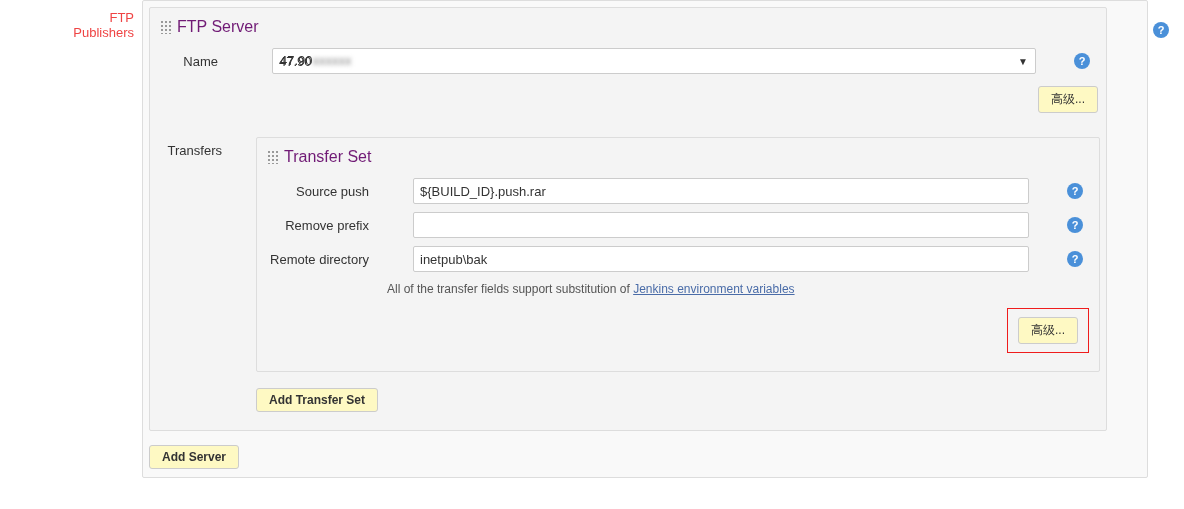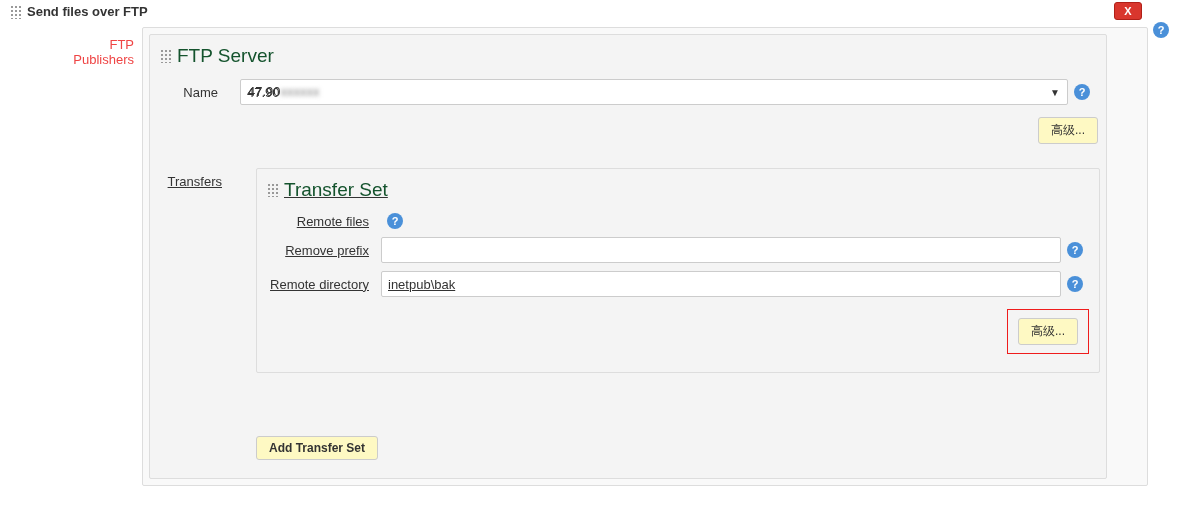--- a/index.html
+++ b/index.html
@@ -7,55 +7,51 @@
 .outer { position: relative; width: 1184px; }
 .close-btn { position: absolute; top: 2px; right: 42px; width: 28px; height: 18px; background: #d9362d; color: #fff; font-weight: bold; font-size: 11px; border-radius: 3px; text-align: center; line-height: 16px; cursor: pointer; border: 1px solid #b02018; }
 .help-icon { display: inline-block; width: 16px; height: 16px; border-radius: 50%; background: #4a90d9; color: #fff; font-size: 11px; font-weight: bold; text-align: center; line-height: 16px; cursor: pointer; }
 .help-outer { position: absolute; top: 22px; right: 15px; }
 .section-header { display: flex; align-items: center; padding: 4px 0 8px 10px; font-weight: bold; font-size: 13px; }
 .grip { display: inline-block; width: 11px; height: 14px; margin-right: 6px; background-image: radial-gradient(#999 1px, transparent 1px); background-size: 4px 4px; background-position: 0 0; cursor: move; }
 .main-row { display: flex; align-items: flex-start; padding-left: 48px; }
 .side-label { width: 94px; text-align: right; padding-top: 10px; padding-right: 8px; color: #ef4444; font-size: 13px; }
 .main-content { flex: 1; border: 1px solid #ddd; background: #f9f9f9; padding: 0; margin-bottom: 8px; border-radius: 2px; position: relative; }
 .inner-box { border: 1px solid #ddd; background: #f4f4f4; border-radius: 2px; margin: 6px 40px 6px 6px; padding: 6px 6px 10px 6px; position: relative; }
-.inner-header { display: flex; align-items: center; padding: 4px 4px 8px 4px; color: #14532d; font-size: 19px; }
+.inner-header { display: flex; align-items: center; padding: 4px 4px 8px 4px; color: #701a75; font-size: 16px; }
 .form-row { display: flex; align-items: center; padding: 4px 10px 4px 12px; }
 .form-label { width: 82px; text-align: right; padding-right: 18px; color: #333; font-size: 13px; white-space: nowrap; }
 .form-label.wide { width: 112px; padding-right: 12px; }
 .form-control-wrap { flex: 1; display: flex; align-items: center; }
 select, input[type=text] { width: 100%; font-size: 13px; padding: 4px 6px; border: 1px solid #ccc; border-radius: 2px; background: #fff; color: #333; height: 26px; }
 select { appearance: none; -webkit-appearance: none; background-image: none; padding-right: 20px; }
 .select-wrap { position: relative; flex: 1; }
 .select-arrow { position: absolute; right: 8px; top: 50%; transform: translateY(-50%); font-size: 10px; color: #333; pointer-events: none; }
 .help-cell { width: 22px; text-align: right; padding-left: 6px; }
 .btn { display: inline-block; background: #fef9c3; border: 1px solid #ccc; border-radius: 3px; padding: 4px 12px; font-size: 12px; color: #333; cursor: pointer; }
 .advanced-row { text-align: right; padding: 8px 40px 8px 0; }
 .advanced-row.inner { padding-right: 10px; }
 .highlight-box { border: 1px solid #ef1c1c; display: inline-block; padding: 8px 10px; }
 .note-row { padding: 6px 10px 4px 124px; font-size: 12px; color: #555; }
 .note-row a { color: #4a6ca8; text-decoration: underline; }
 .add-row { padding: 8px 6px; }
-.transfers-section { margin-top: 16px; text-decoration: underline; }
+.transfers-section { margin-top: 16px; }
 .name-row .form-label { width: 62px; padding-right: 24px; text-align: right; }
-.ftp-box .form-row { padding-left: 6px; }
+.ftp-box .form-row { padding-left: 6px; gap: 32px; }
 .bottom-advanced { text-align: right; padding: 8px 15px 8px 0; }
 .blur { filter: blur(2px); color: #888; }
 </style>
 </head>
 <body>
 
 <div class="outer">
 
   <div class="close-btn">X</div>
   <span class="help-icon help-outer">?</span>
 
-  <div class="section-header">
-    <span class="grip"></span>
-    <span>Send files over FTP</span>
-  </div>
 
   <div class="main-row">
     <div class="side-label">FTP Publishers</div>
 
     <div class="main-content" style="margin-right: 36px;">
 
       <div class="inner-box ftp-box">
         <div class="inner-header">
           <span class="grip"></span>
           <span>FTP Server</span>
@@ -85,57 +81,66 @@
           <div style="width:76px; text-align:right; padding-right:10px; padding-top:6px;">Transfers</div>
           <div style="flex:1;padding-left:24px;">
 
             <div class="inner-box" style="margin:0 0 8px 0; background:#f4f4f4;">
               <div class="inner-header">
                 <span class="grip"></span>
                 <span>Transfer Set</span>
               </div>
 
               <div class="form-row">
-                <div class="form-label wide">Remote files</div>
+                <div class="form-label wide">Source push</div>
+                <div class="form-control-wrap">
+                  <input type="text" value="${BUILD_ID}.push.rar" style="">
+                </div>
                 <div class="help-cell"><span class="help-icon">?</span></div>
               </div>
 
               <div class="form-row">
                 <div class="form-label wide">Remove prefix</div>
                 <div class="form-control-wrap">
                   <input type="text" value="" style="">
                 </div>
                 <div class="help-cell"><span class="help-icon">?</span></div>
               </div>
 
               <div class="form-row">
                 <div class="form-label wide">Remote directory</div>
                 <div class="form-control-wrap">
                   <input type="text" value="inetpub\bak" style="">
                 </div>
                 <div class="help-cell"><span class="help-icon">?</span></div>
               </div>
 
+              <div class="note-row">
+                <span>All of the transfer fields support substitution of </span><a href="#">Jenkins environment variables</a>
+              </div>
 
               <div class="advanced-row inner" style="padding-right:4px;">
                 <span class="highlight-box">
                   <button class="btn">高级...</button>
                 </span>
               </div>
             </div>
 
             <div class="add-row" style="padding-left:0;">
-              <button class="btn" style="font-weight:bold;margin-top:47px;">Add Transfer Set</button>
+              <button class="btn" style="font-weight:bold;">Add Transfer Set</button>
             </div>
 
           </div>
         </div>
 
       </div>
 
+      <div class="add-row">
+        <button class="btn" style="font-weight:bold;">Add Server</button>
+      </div>
 
     </div>
   </div>
 
   <div class="bottom-advanced">
     
   </div>
 
 </div>
 

